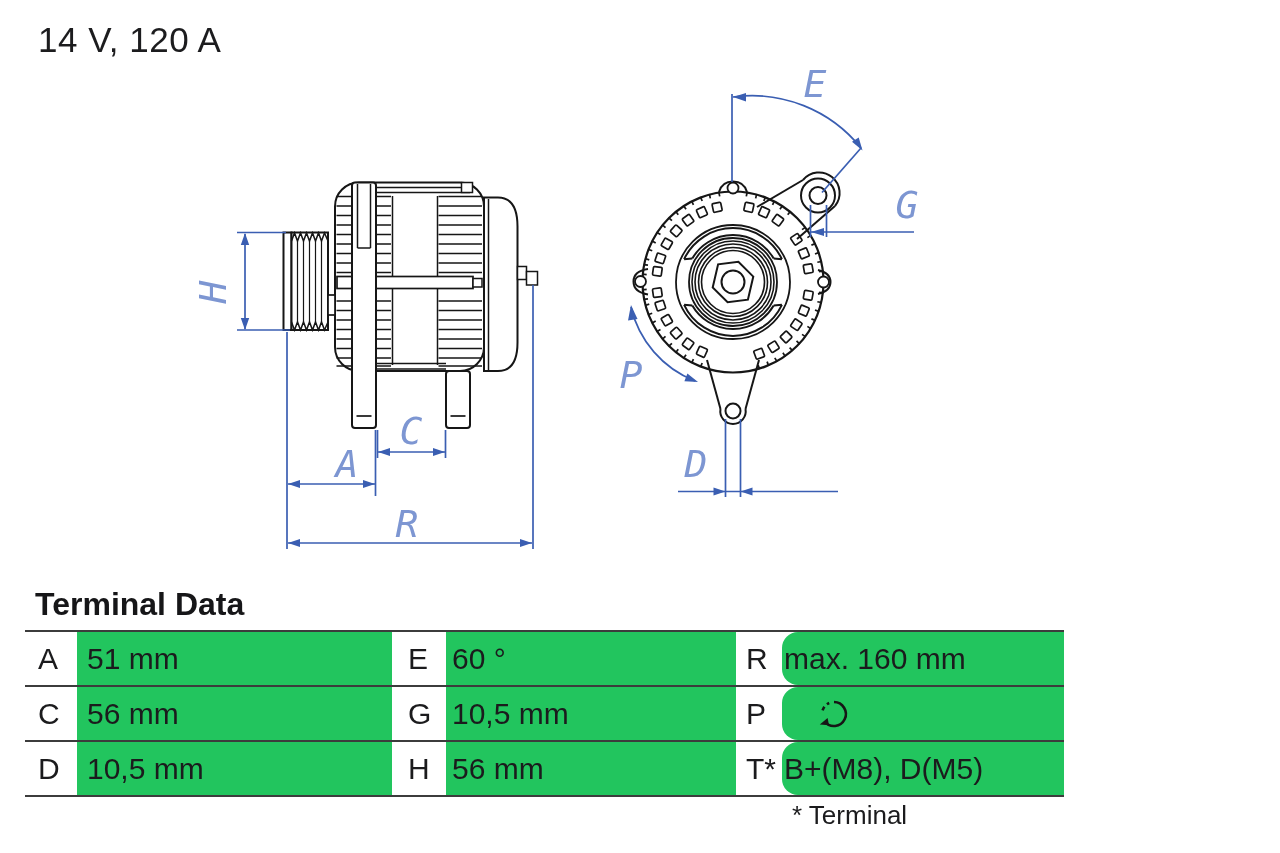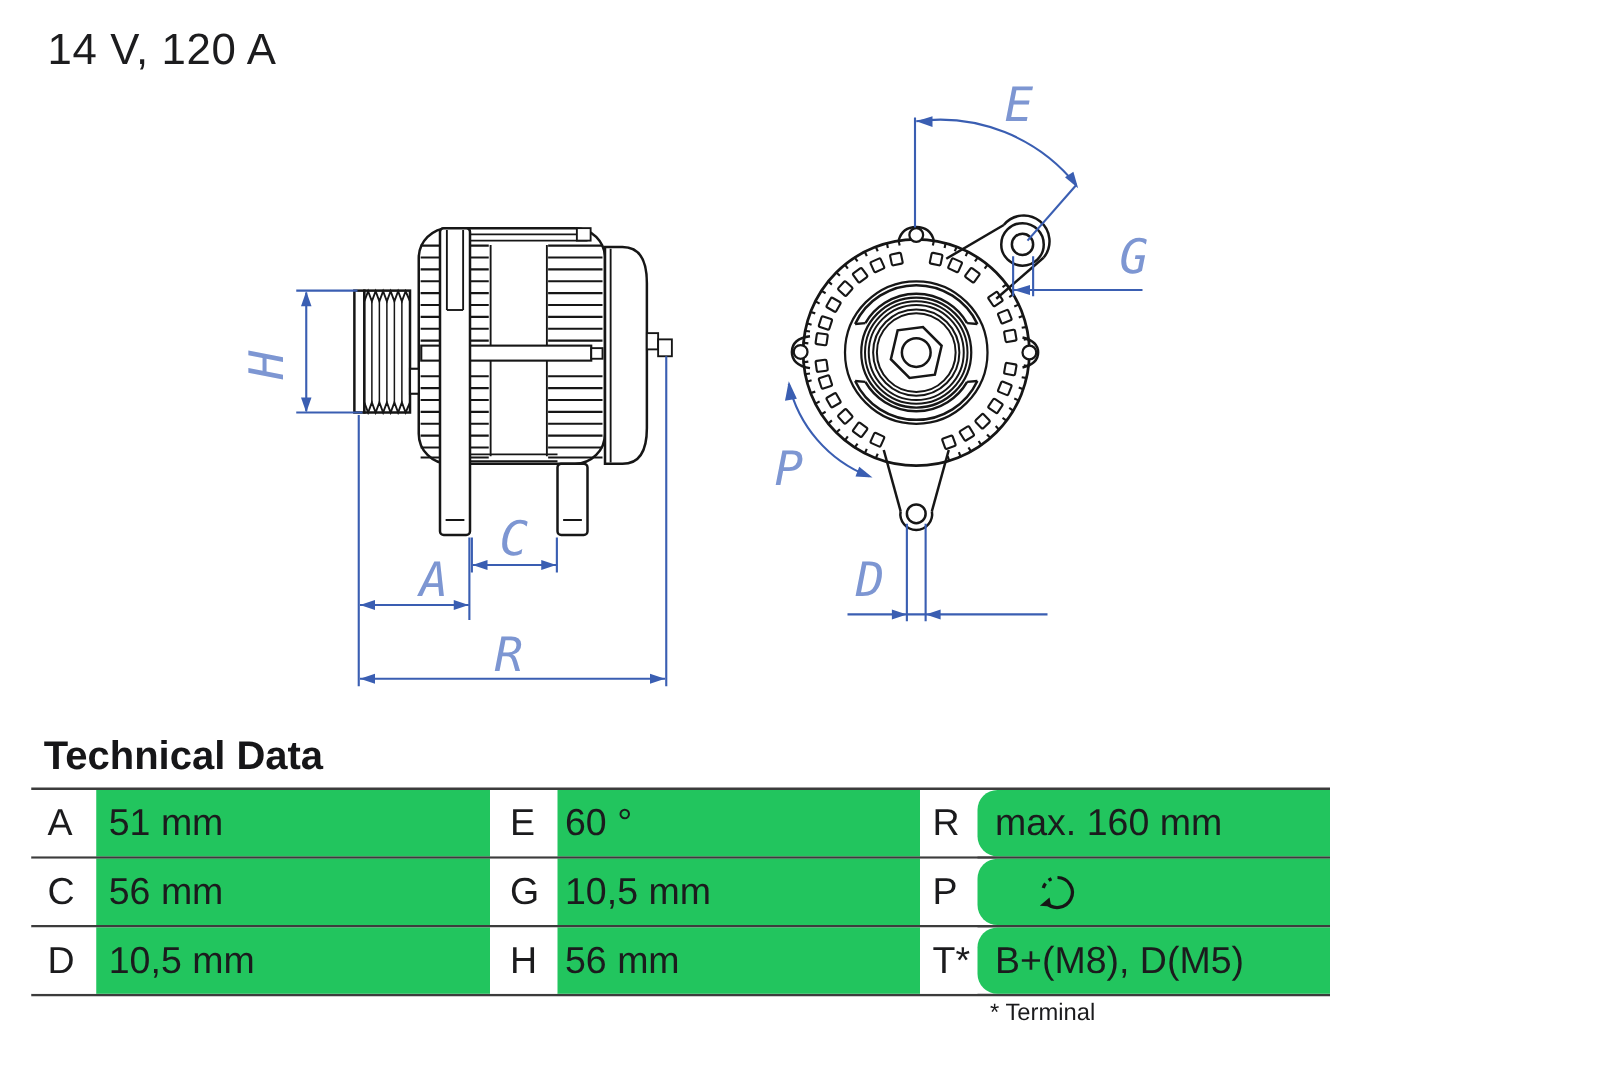--- a/index.html
+++ b/index.html
@@ -12,23 +12,23 @@
   .tr{display:grid;grid-template-columns:52px 315px 54px 290px 46px 471px;height:53px;
       border-top:2px solid #3c3c3c;}
   .tk,.tv{display:flex;align-items:center;font-size:30px;color:#1b1b1d;}
   .tk{background:#ffffff;}
   .tv{background:#22c55e;}
   .tk.c1{padding-left:13px;}
   .tk.c3{padding-left:16px;}
   .tk.c5{padding-left:10px;}
   .tv.v1{padding-left:10px;}
   .tv.v2{padding-left:6px;}
-  .tv.v3{padding-left:14px;border-radius:16px;}
+  .tv.v3{padding-left:2px;border-radius:16px;}
   .rot-icon{margin-left:31px;}
-  .footnote{position:absolute;left:792px;top:800px;font-size:19px;color:#1b1b1d;}
+  .footnote{position:absolute;left:792px;top:800px;font-size:26px;color:#1b1b1d;}
   
   .blk{stroke:#161616;fill:none;}
   .blkf{stroke:#161616;fill:#ffffff;}
   .dim{stroke:#3a5eb2;fill:none;stroke-width:1.7;}
   .dimf{fill:#3a5eb2;stroke:none;}
   .dimlabel{fill:#7d96d2;font-family:"DejaVu Sans Mono", monospace;font-style:italic;
             font-size:38px;}
 </style>
 </head>
 <body>
@@ -210,21 +210,21 @@
       <line x1="678" y1="491.5" x2="838" y2="491.5" class="dim"></line>
       <polygon points="725.5,491.5 713.5,487.5 713.5,495.5" class="dimf"></polygon>
       <polygon points="740.5,491.5 752.5,487.5 752.5,495.5" class="dimf"></polygon>
       <text class="dimlabel" x="815" y="97" text-anchor="middle">E</text>
       <text class="dimlabel" x="907" y="218" text-anchor="middle">G</text>
       <text class="dimlabel" x="631" y="388" text-anchor="middle">P</text>
       <text class="dimlabel" x="696" y="477" text-anchor="middle">D</text>
     </g>
   </svg>
 
-  <div class="heading">Technical Data</div>
+  <div class="heading">Terminal Data</div>
 
   <div class="tech-table">
     <div class="tr">
       <div class="tk c1">A</div>
       <div class="tv v1">51 mm</div>
       <div class="tk c3">E</div>
       <div class="tv v2">60 °</div>
       <div class="tk c5">R</div>
       <div class="tv v3">max. 160 mm</div>
     </div>

